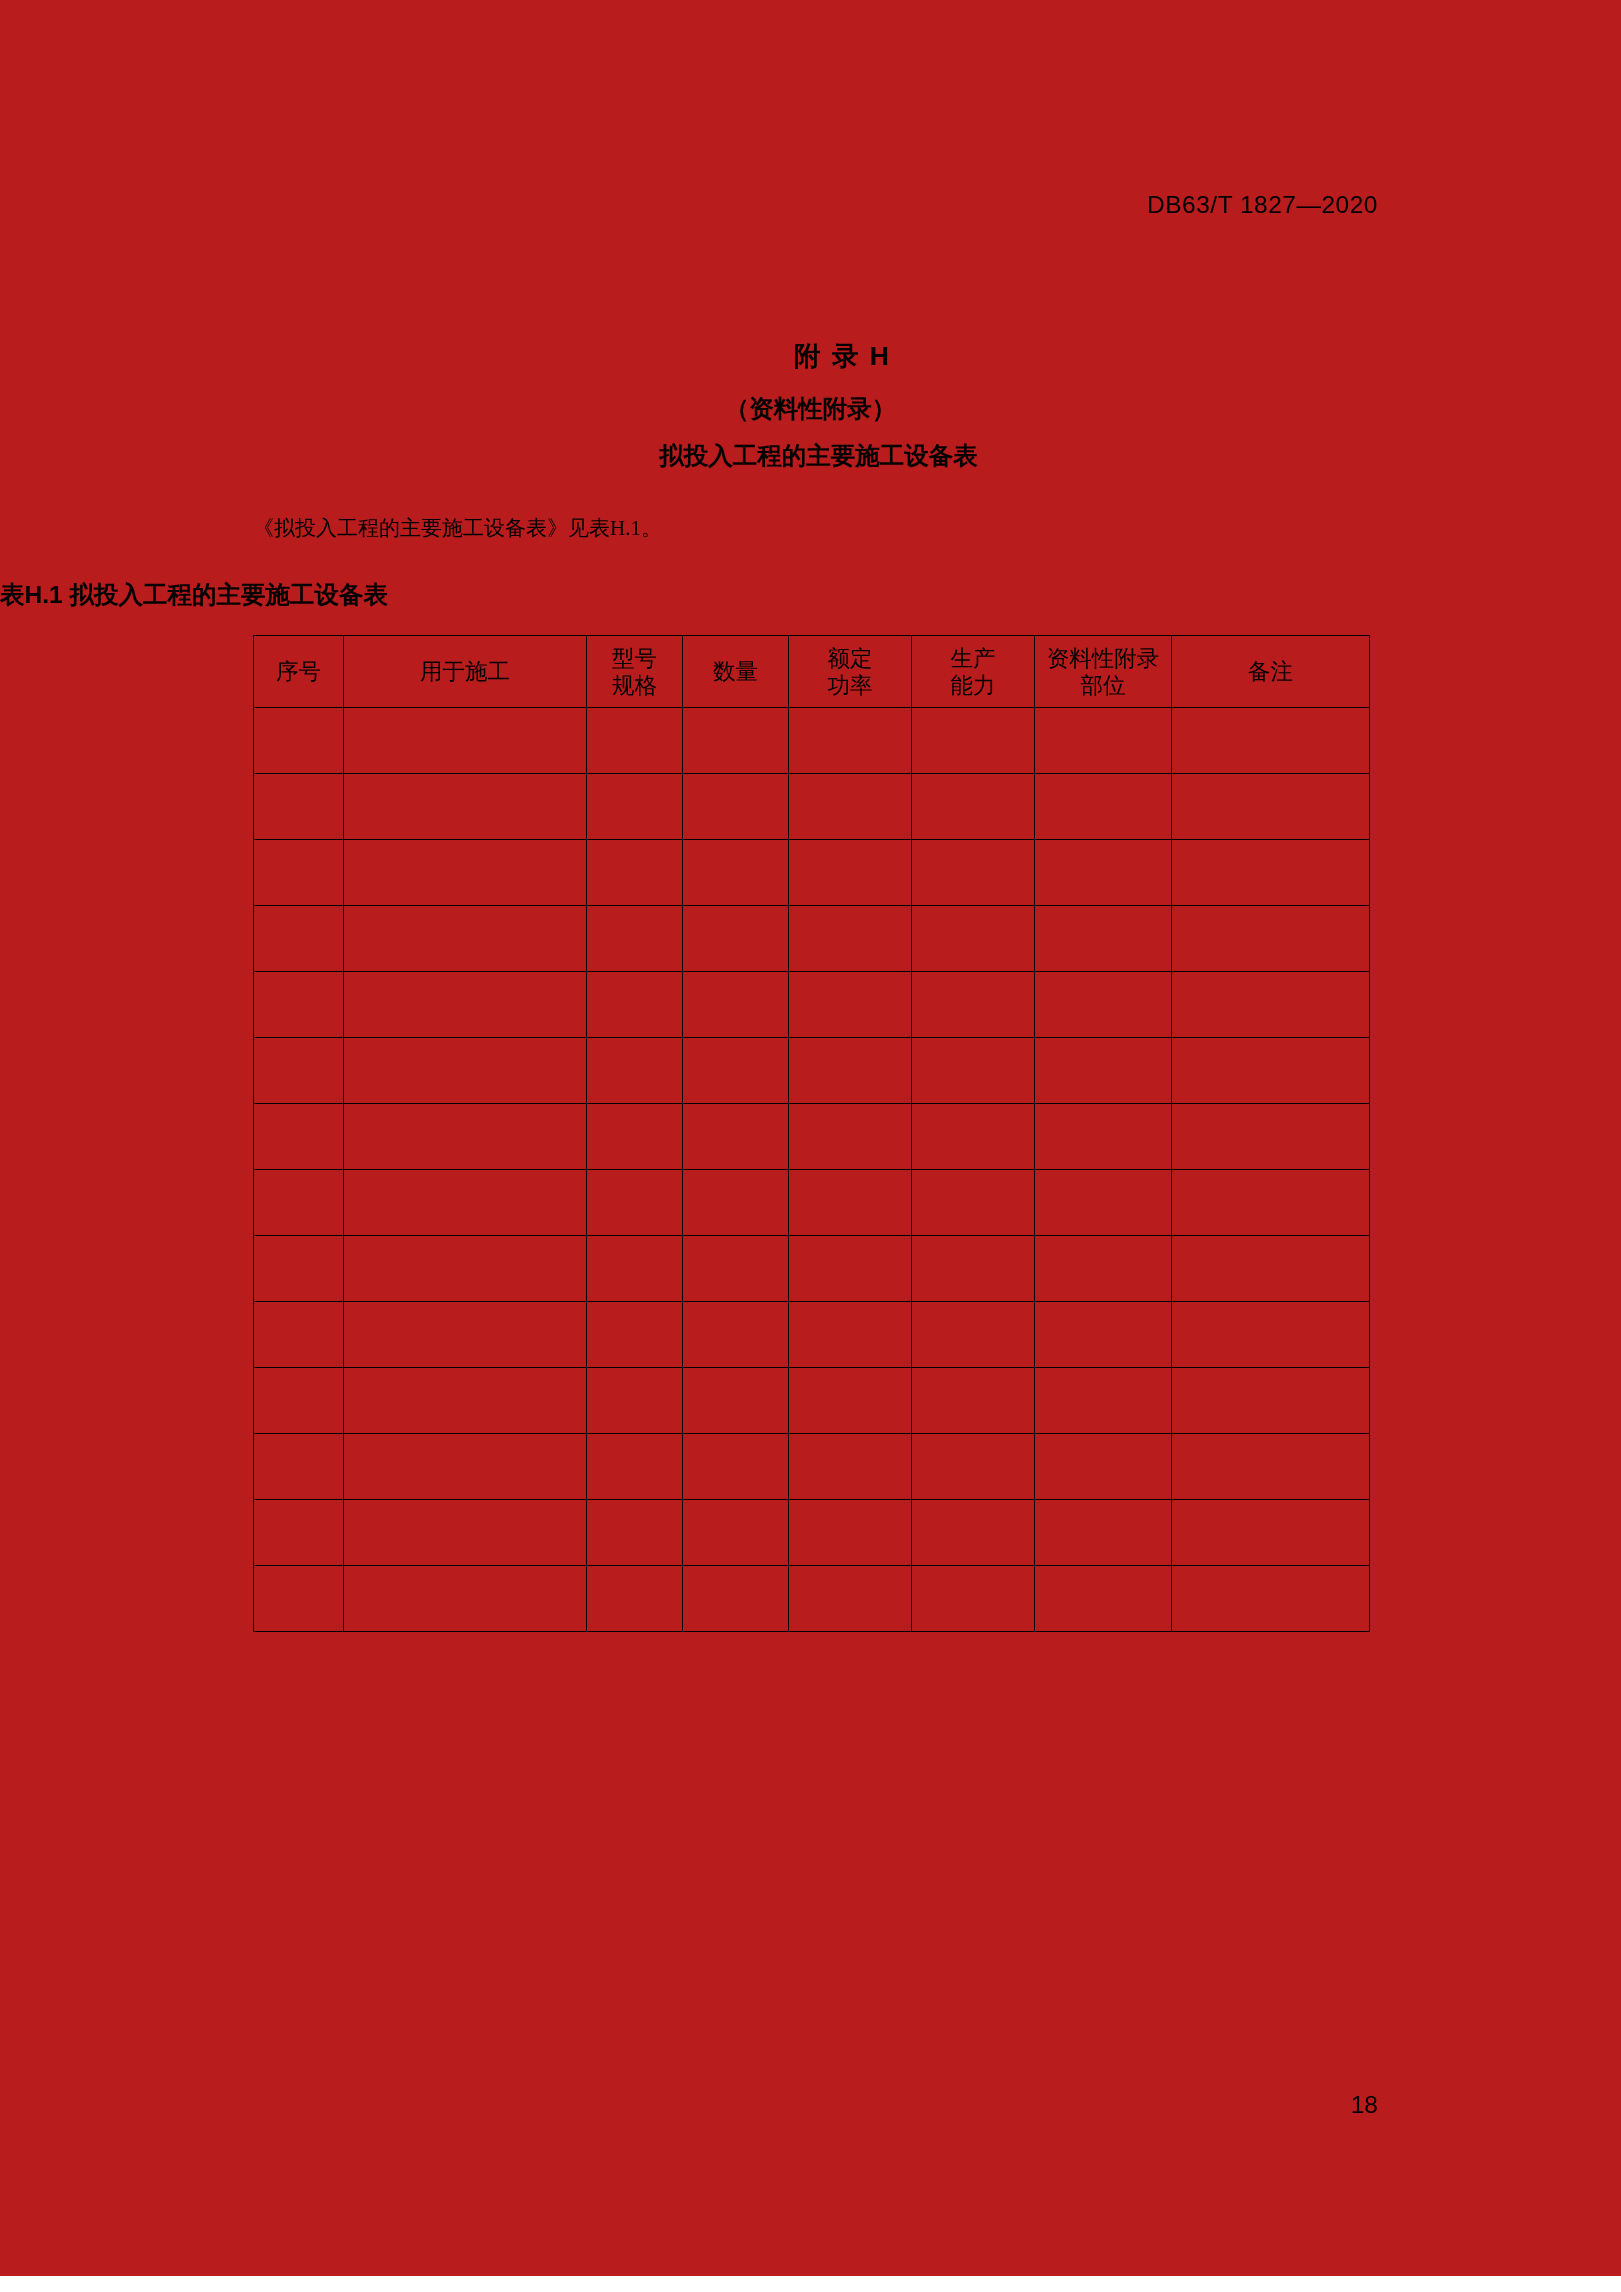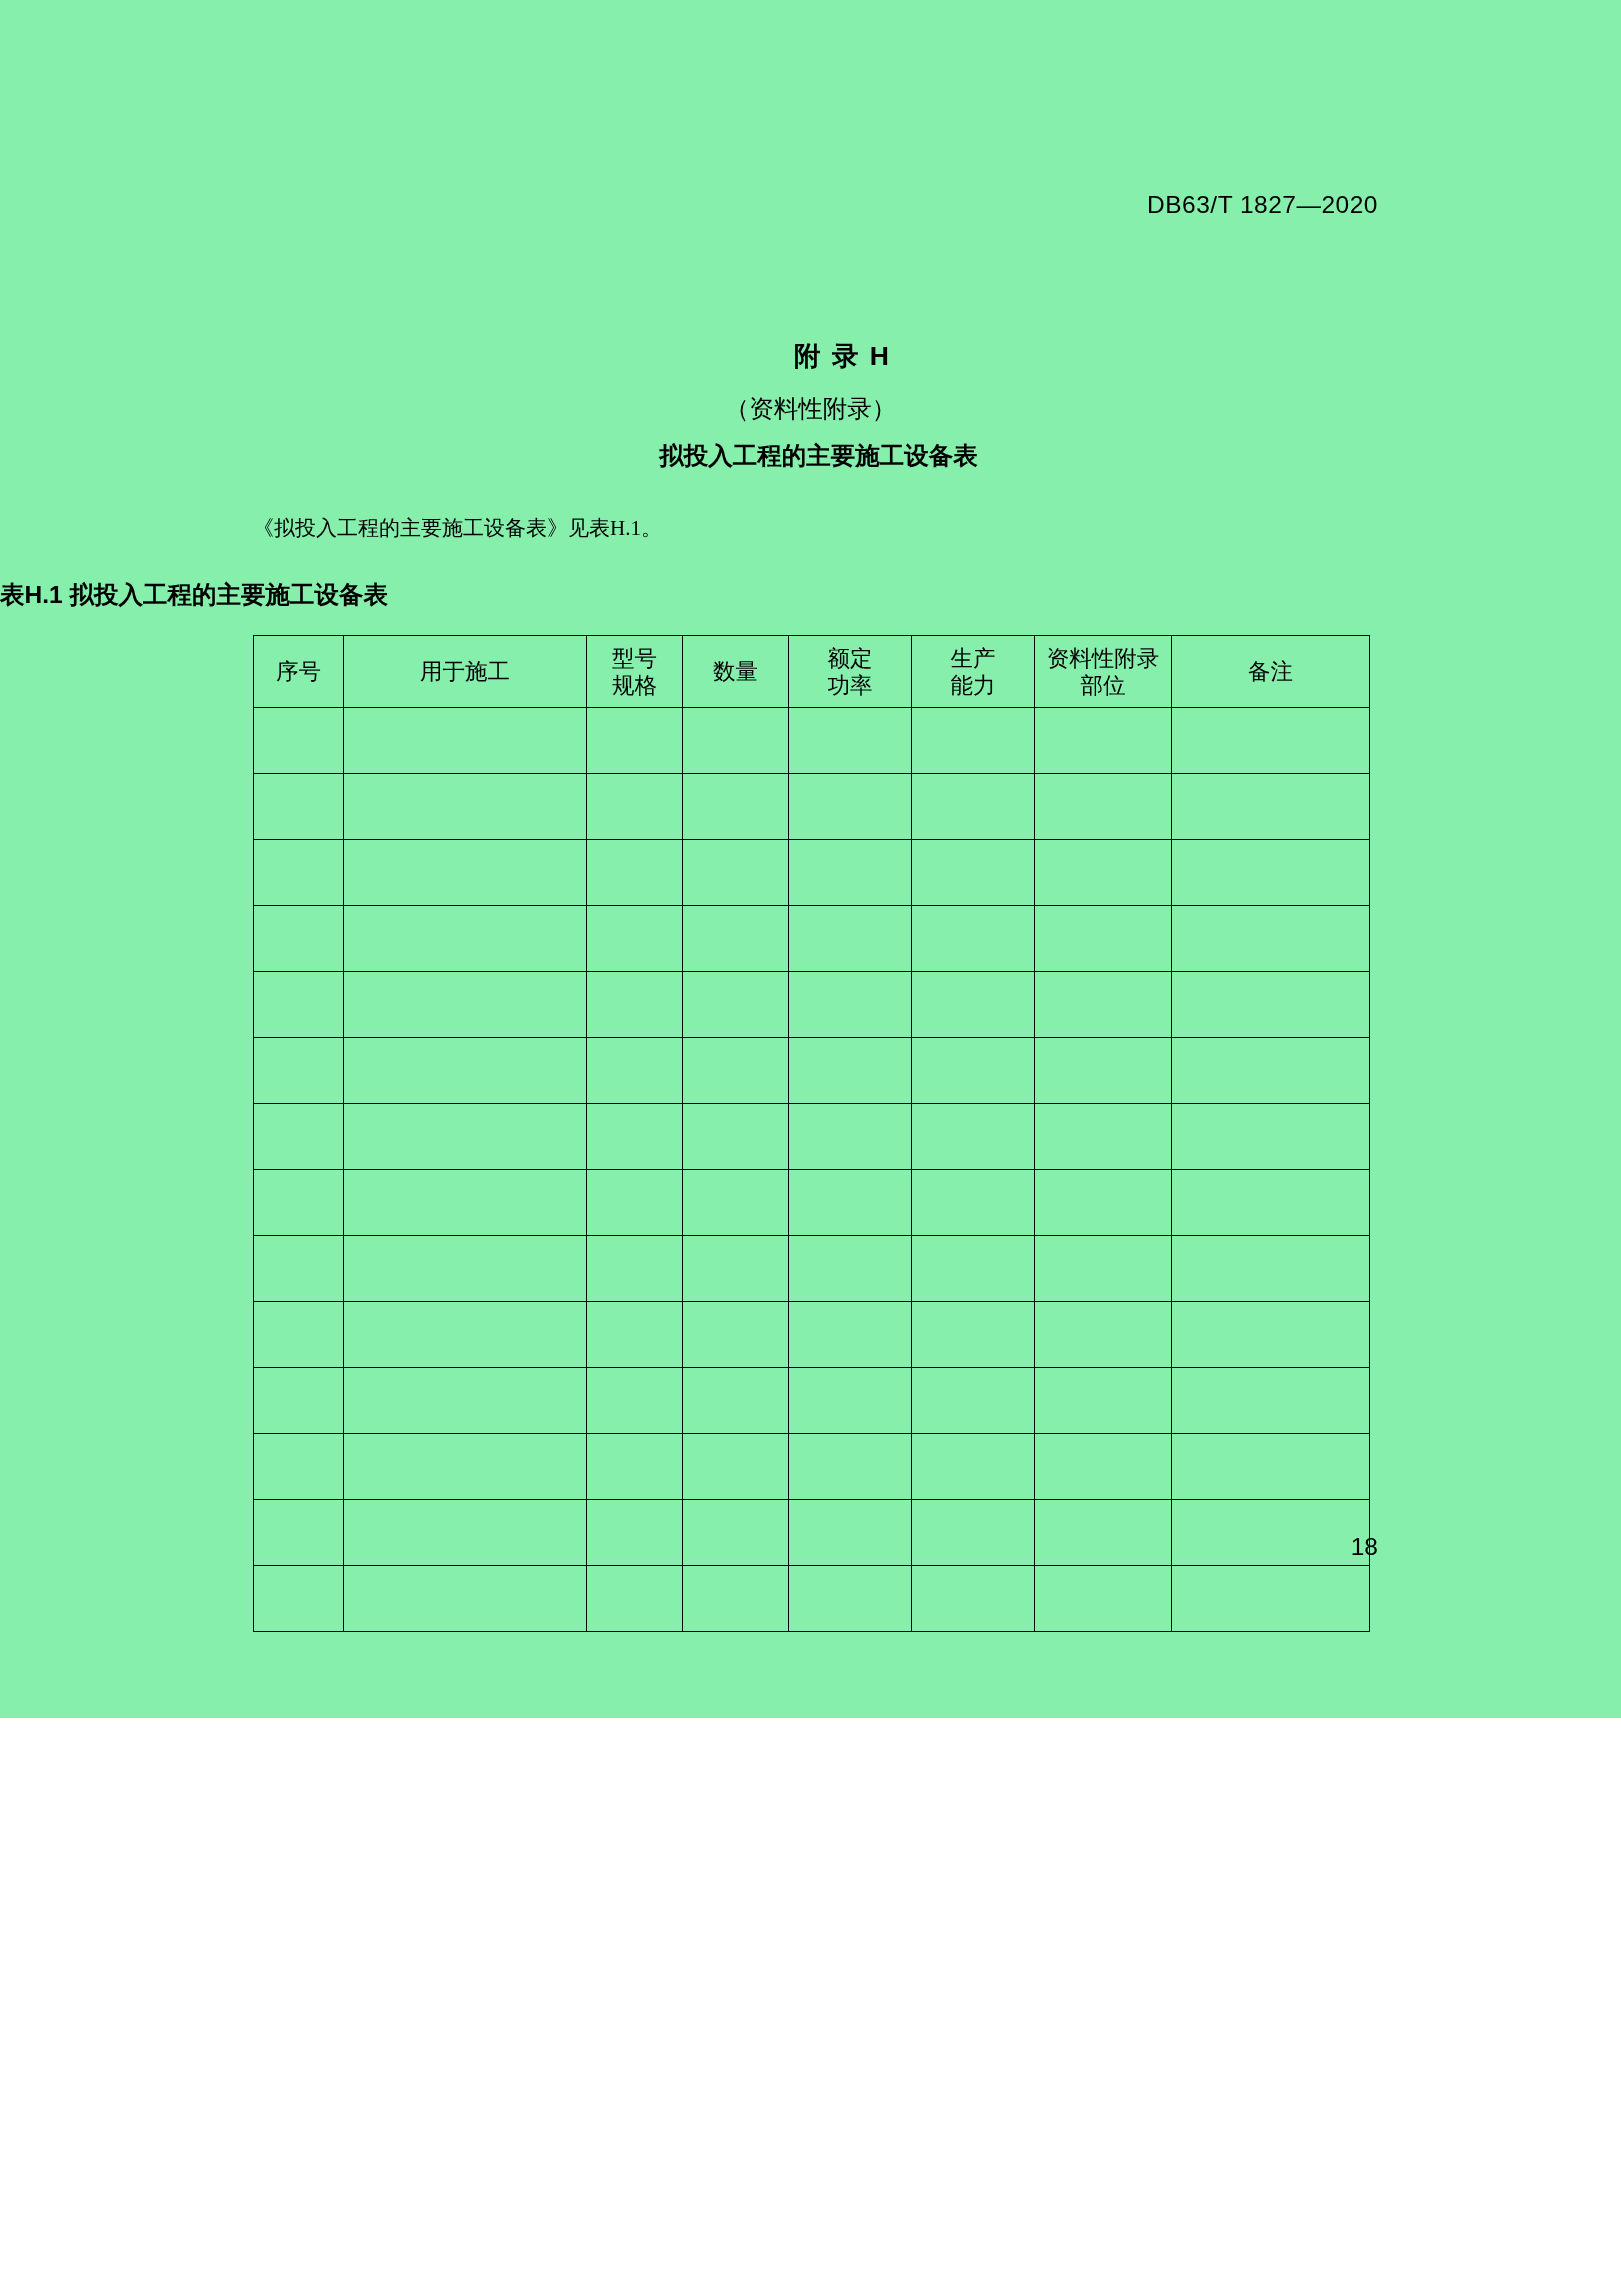--- a/index.html
+++ b/index.html
@@ -3,22 +3,22 @@
 <meta charset="utf-8">
 <style>
   html, body {
     margin: 0;
     padding: 0;
     background: #ffffff;
   }
   .page {
     position: relative;
     width: 1621px;
-    height: 1718px;
-    background: #86efac;
+    height: 2276px;
+    background: #b91c1c;
     font-family: "Liberation Serif", serif;
     color: #000000;
     box-sizing: border-box;
     overflow: hidden;
   }
   .header-std {
     position: absolute;
     top: 191px;
     right: 243px;
     font-family: "Liberation Sans", sans-serif;
@@ -38,21 +38,21 @@
     letter-spacing: 2px;
     margin-left: 32px;
   }
   .appendix-sub {
     position: absolute;
     top: 392px;
     left: 0;
     width: 100%;
     text-align: center;
     font-family: "Liberation Sans", sans-serif;
-    font-weight: normal;
+    font-weight: bold;
     font-size: 24.5px;
   }
   .appendix-name {
     position: absolute;
     top: 439px;
     left: 8px;
     width: 100%;
     text-align: center;
     font-family: "Liberation Sans", sans-serif;
     font-weight: bold;

